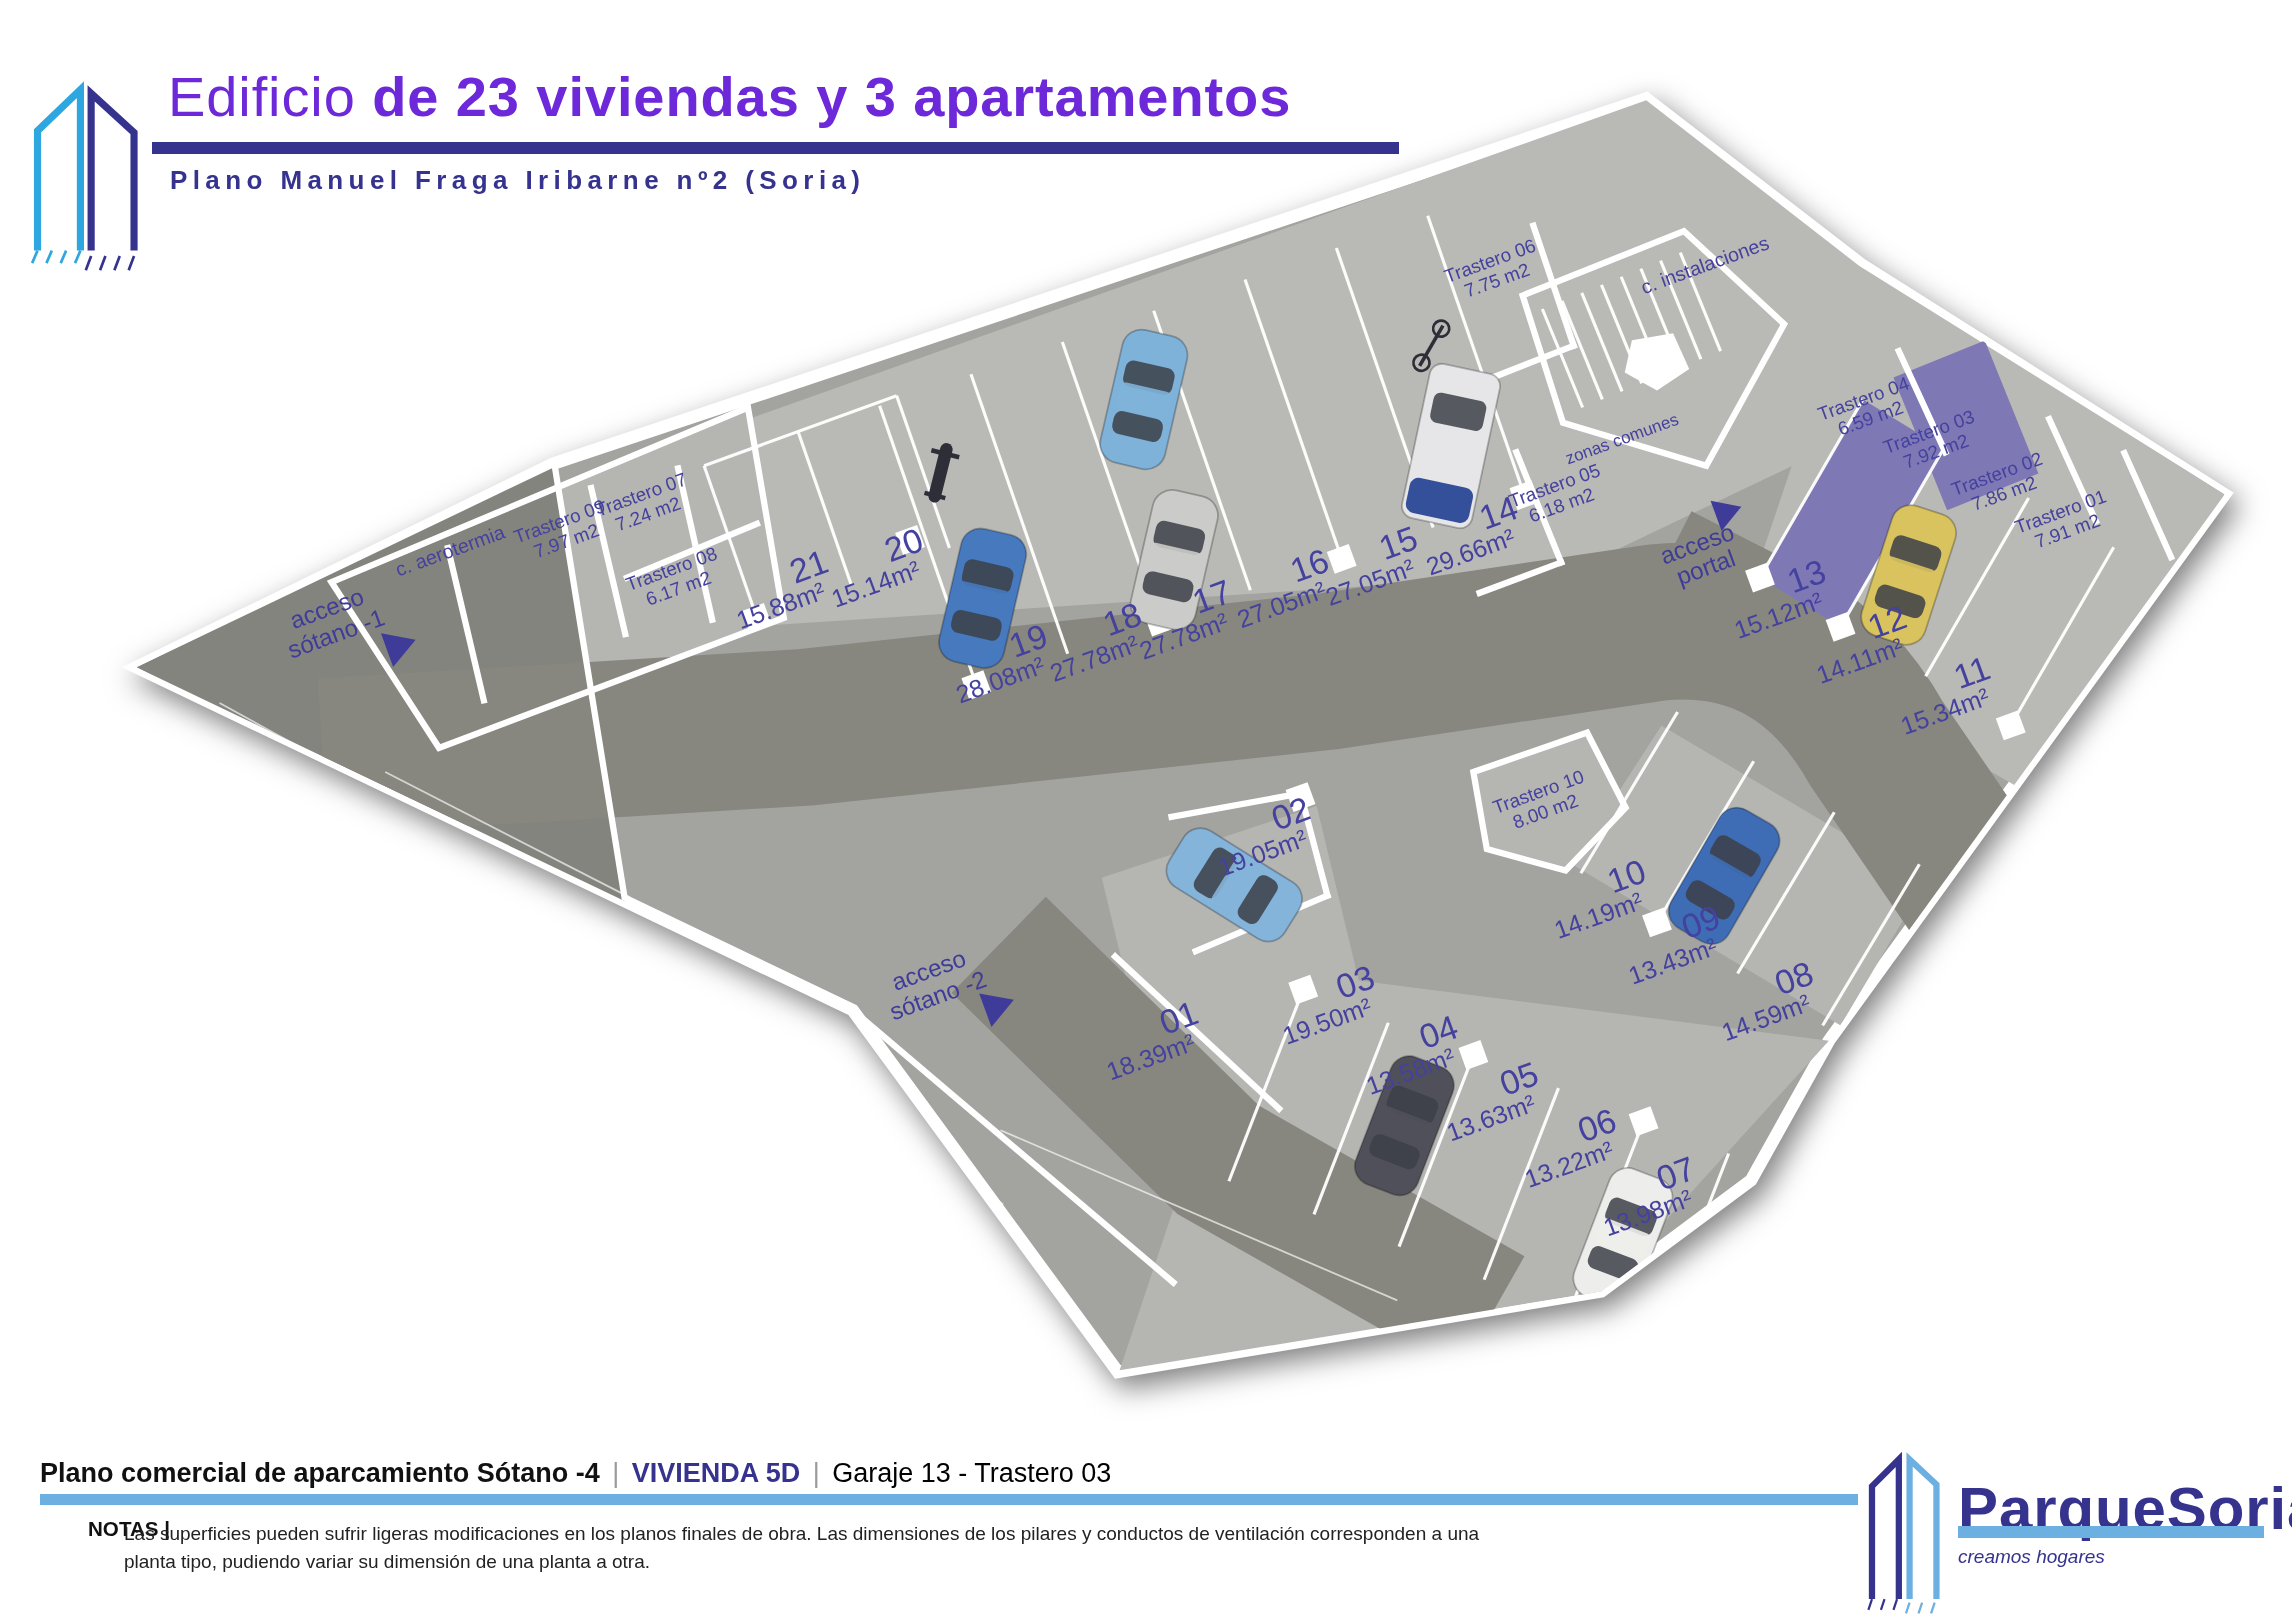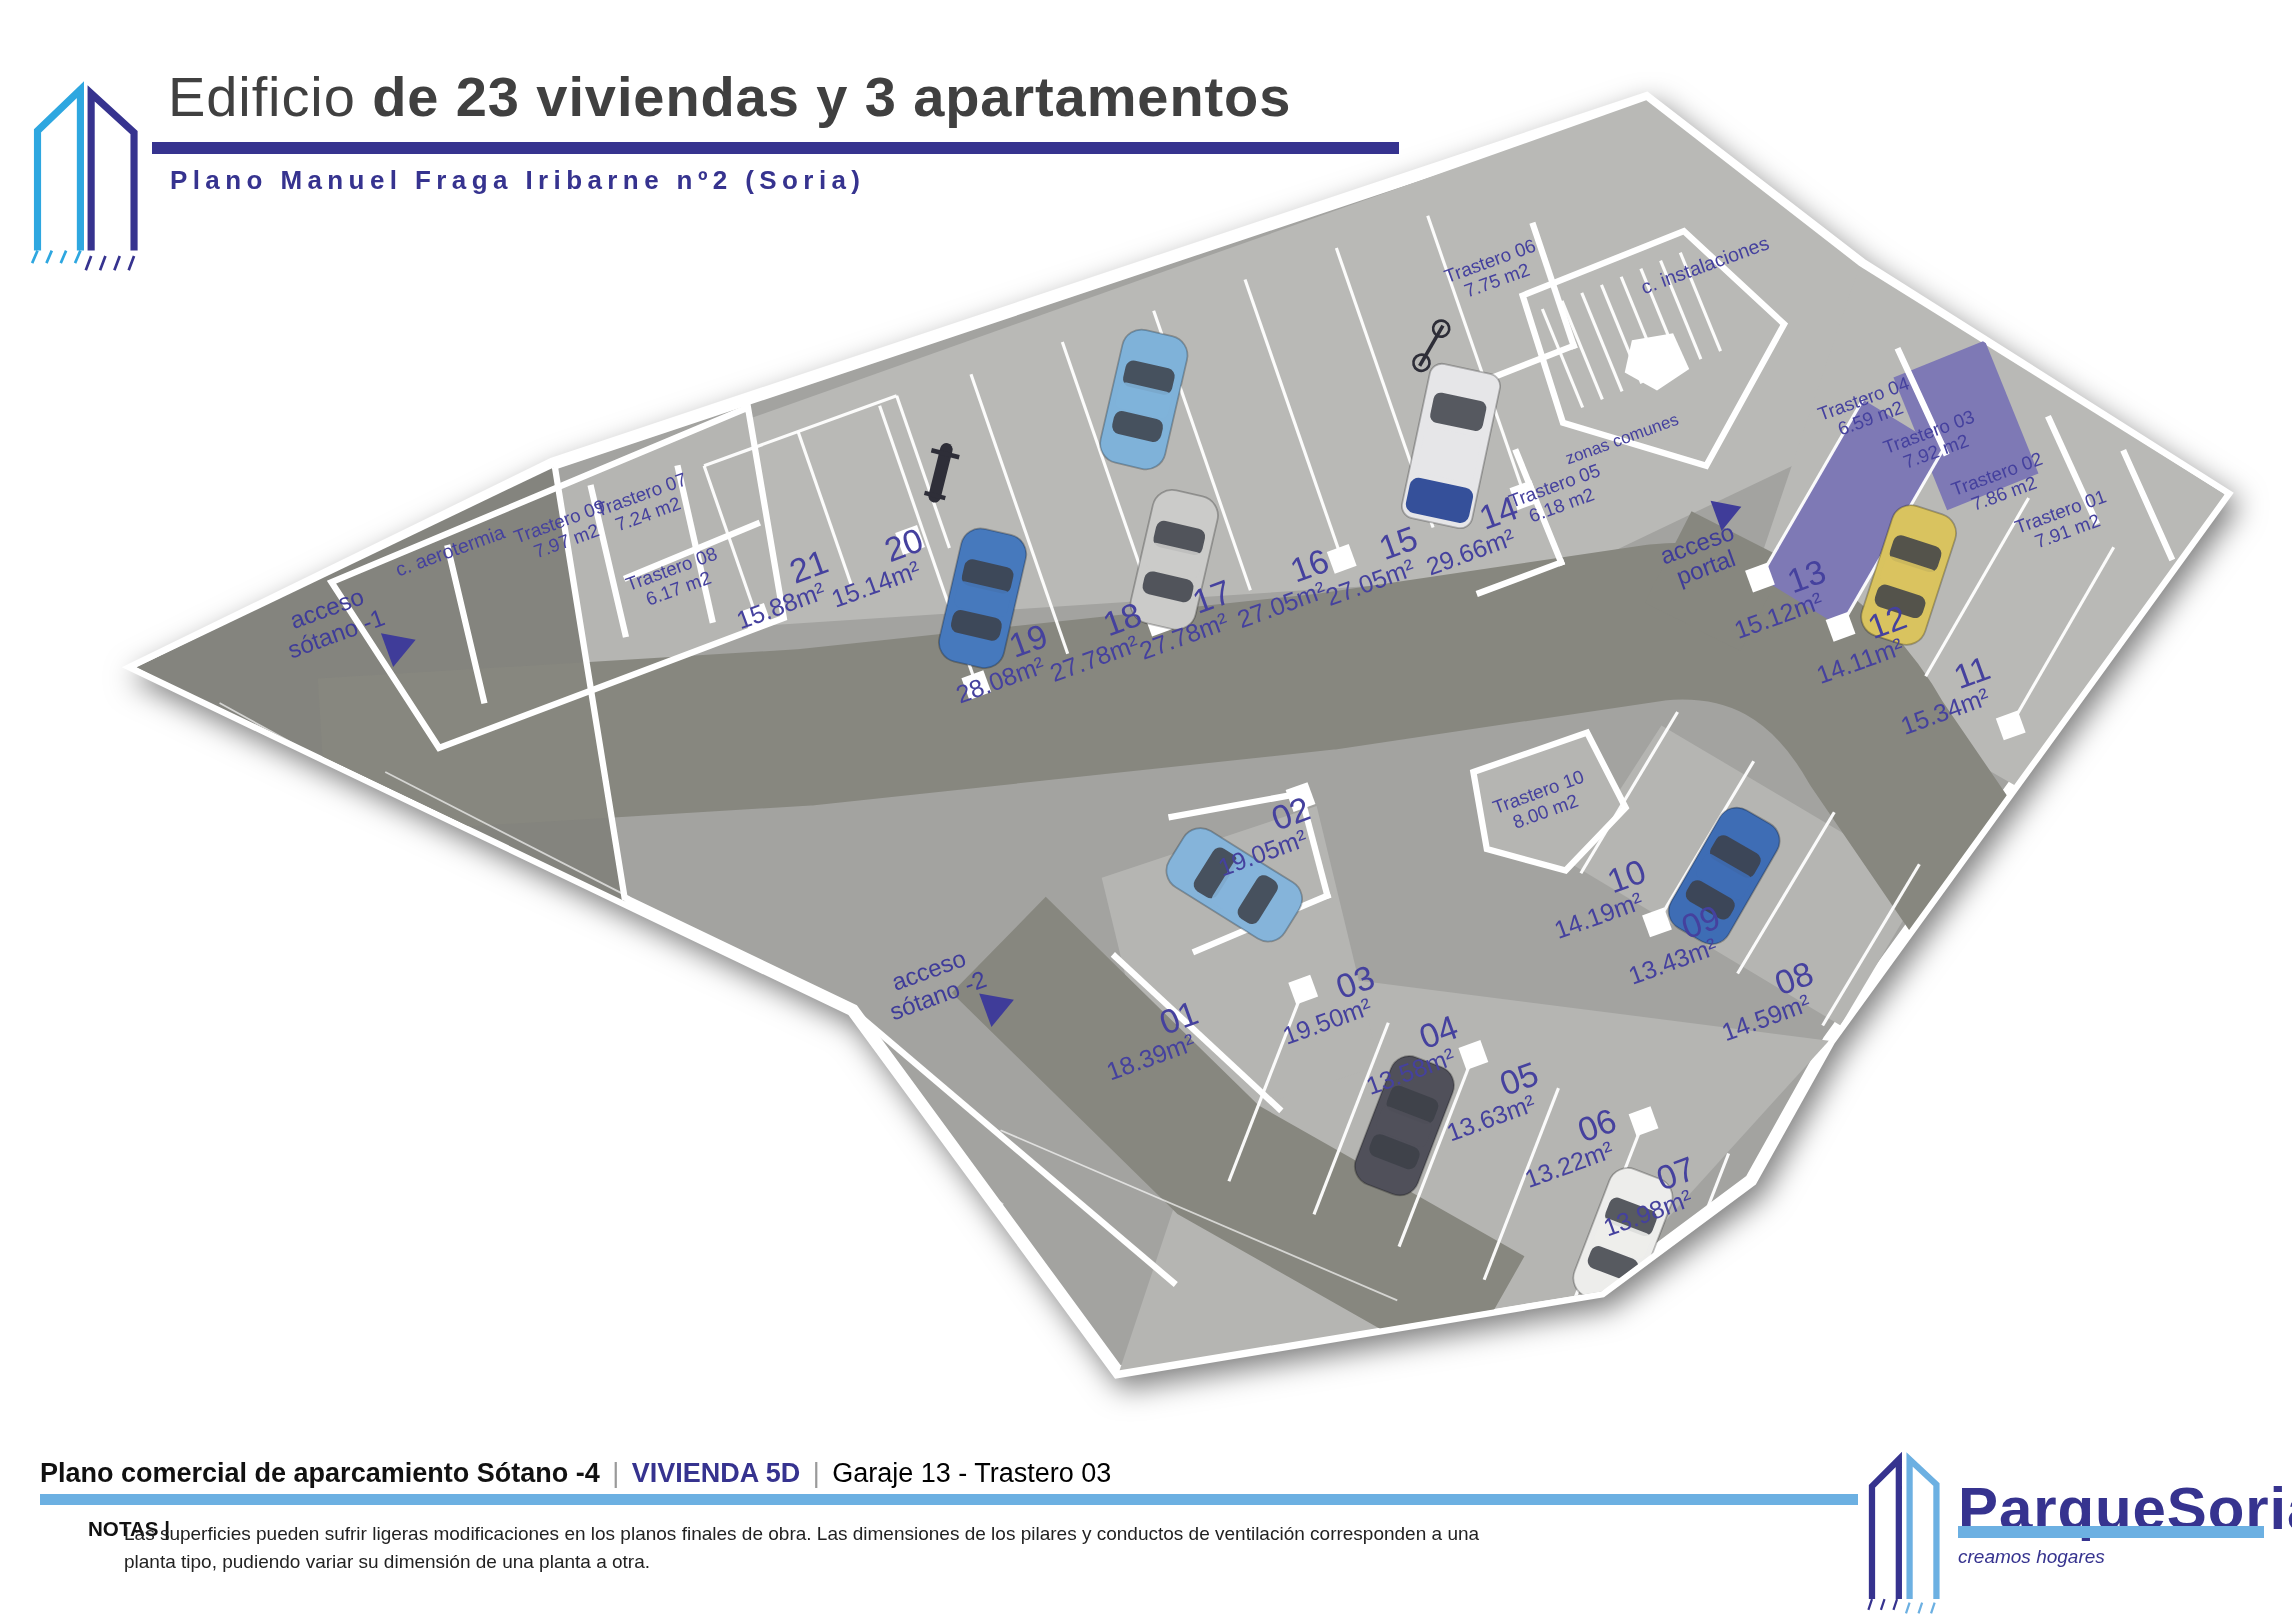--- a/index.html
+++ b/index.html
@@ -1,21 +1,21 @@
 <!DOCTYPE html>
 <html style="font-size:14.3px"><head>
 <meta charset="utf-8">
 <style>
   html,body{margin:0;padding:0;background:#ffffff;}
   body{font-family:"Liberation Sans", sans-serif;}
   #stage{position:relative;width:2293px;height:1621px;background:#fff;overflow:hidden;}
 
   
   .hdr-logo{position:absolute;left:25px;top:16px;}
-  .hdr-title{position:absolute;left:168px;top:64px;font-size:56px;color:#404040;white-space:nowrap;letter-spacing:0.9px;}
+  .hdr-title{position:absolute;left:168px;top:64px;font-size:56px;color:#6d28d9;white-space:nowrap;letter-spacing:0.9px;}
   .hdr-title .t-reg{font-weight:400;}
   .hdr-title .t-bold{font-weight:800;}
   .hdr-rule{position:absolute;left:152px;top:142px;width:1247px;height:11.6px;background:#36338f;}
   .hdr-sub{position:absolute;left:170px;top:165px;font-size:26px;font-weight:700;color:#36338f;letter-spacing:5.4px;white-space:nowrap;}
 
   
   svg text{font-family:"Liberation Sans", sans-serif;}
   .tn{font-size:38px;fill:#45419e;}
   .ta{font-size:28px;fill:#45419e;text-anchor:end;}
   .tt{font-size:21px;fill:#45419e;text-anchor:middle;}

